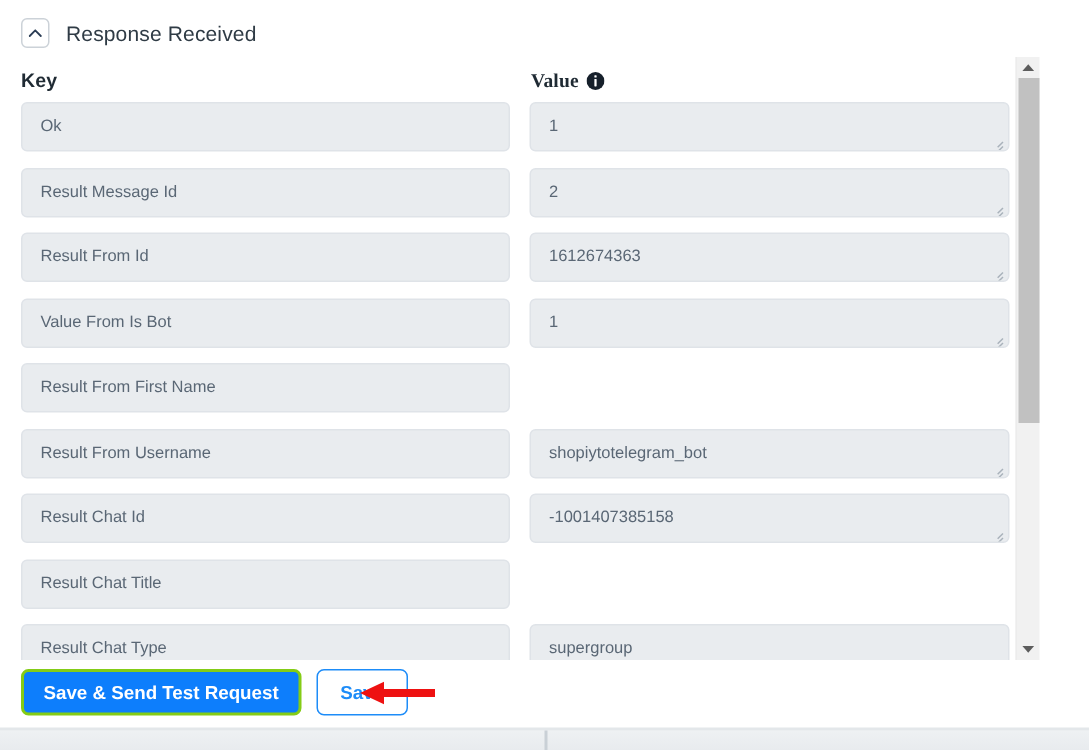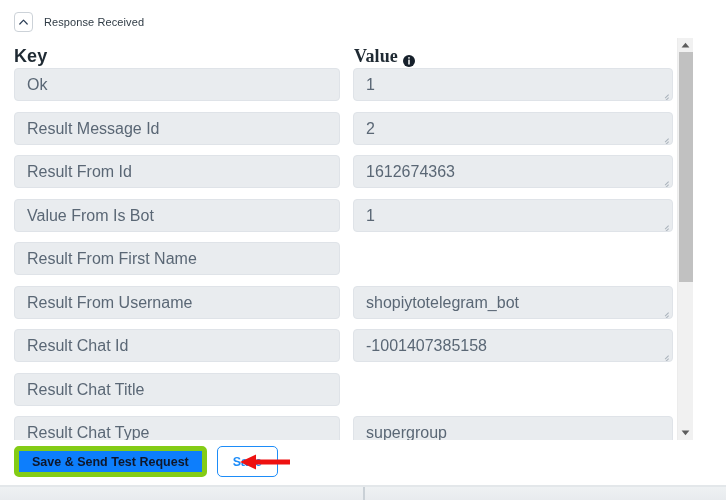--- a/index.html
+++ b/index.html
@@ -77,30 +77,30 @@
     align-items: center;
     justify-content: center;
     cursor: pointer;
     padding: 0;
     box-sizing: border-box;
   }
 
   .collapse-toggle svg { display: block; }
 
   .section-title {
-    font-size: 11px;
+    font-size: 14px;
     color: #2f3b45;
     letter-spacing: .1px;
     white-space: nowrap;
   }
 
   
   .col-head {
     position: absolute;
-    font-size: 18px;
+    font-size: 13px;
     font-weight: bold;
     color: #1f2a33;
     letter-spacing: .1px;
   }
   .col-head.key   { left: 14px;  top: 46px; }
   .col-head.value { left: 354px; top: 46px; display: flex; align-items: center; gap: 5px; font-family: Liberation Serif, serif; }
 
   .info-icon {
     width: 12px;
     height: 12px;
@@ -124,21 +124,21 @@
 
   .field {
     position: absolute;
     top: 0;
     height: 33px;
     box-sizing: border-box;
     background: #e9ecef;
     border: 1px solid #dfe3e8;
     border-radius: 4px;
     font-family: "Liberation Sans", sans-serif;
-    font-size: 16px;
+    font-size: 11px;
     color: #5a6775;
     padding: 0 0 0 12px;
     line-height: 31px;
     white-space: nowrap;
     overflow: hidden;
   }
 
   .field.key   { left: 14px;  width: 326px; }
   .field.value { left: 353px; width: 320px; }
 
@@ -214,22 +214,22 @@
     border-radius: 5px;
     cursor: pointer;
     box-sizing: border-box;
     white-space: nowrap;
   }
 
   .btn-primary {
     height: 31px;
     padding: 0 13px;
     background: #0d7efc;
-    border: 5px solid #84cc16;
-    color: #0f172a;
+    border: 2px solid #84cc16;
+    color: #ffffff;
   }
 
   .btn-outline {
     height: 31px;
     padding: 0 15px;
     background: #ffffff;
     border: 1px solid #1d8cf8;
     color: #1d8cf8;
   }
 

